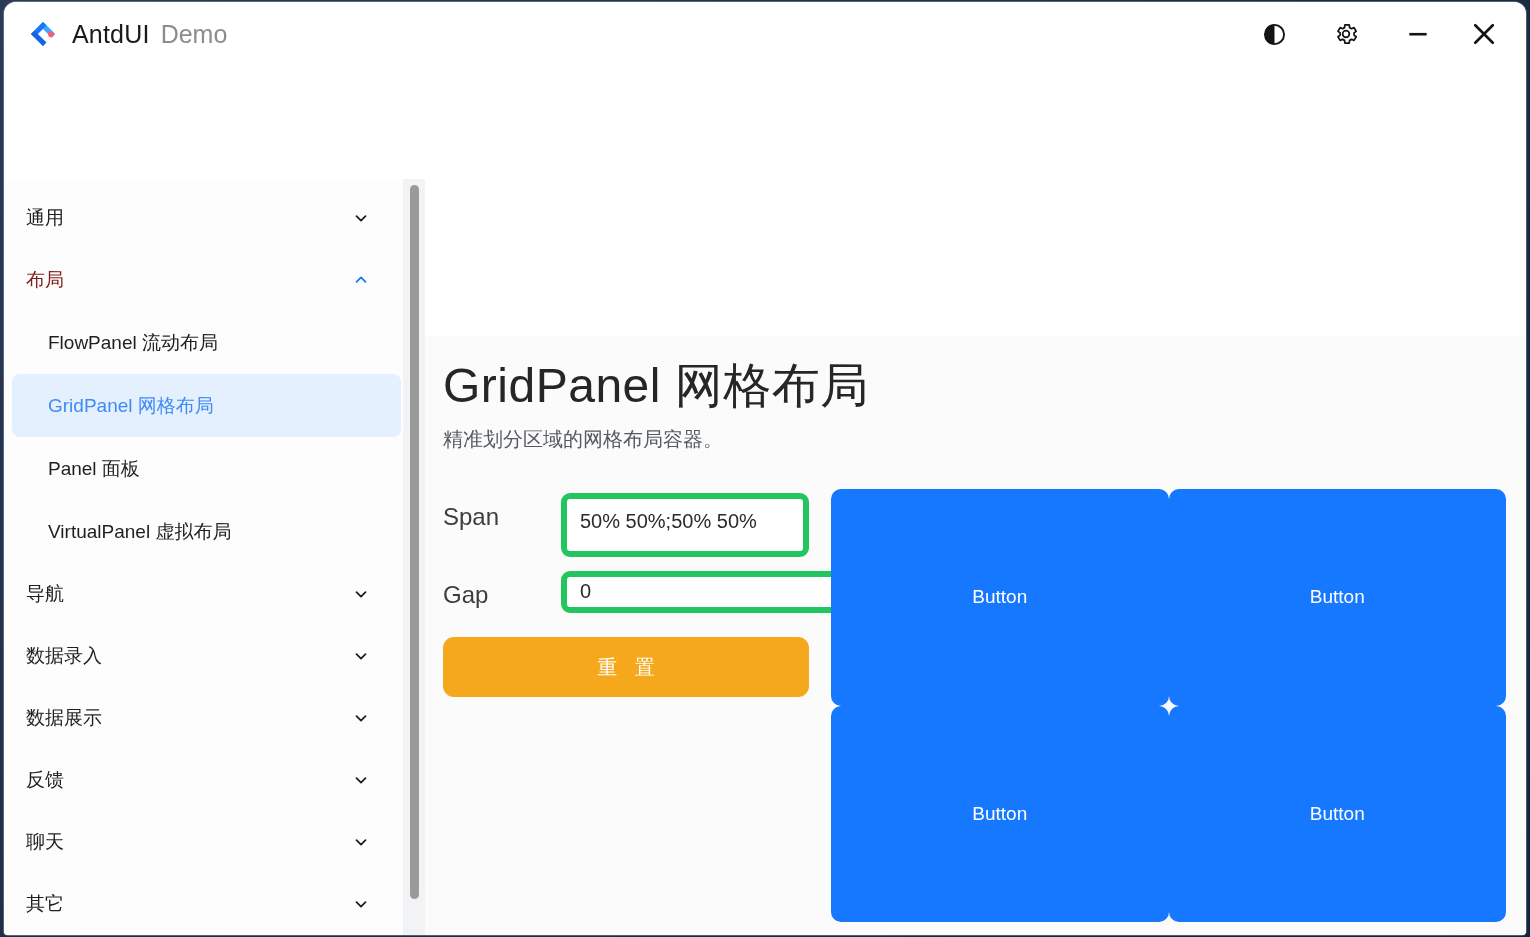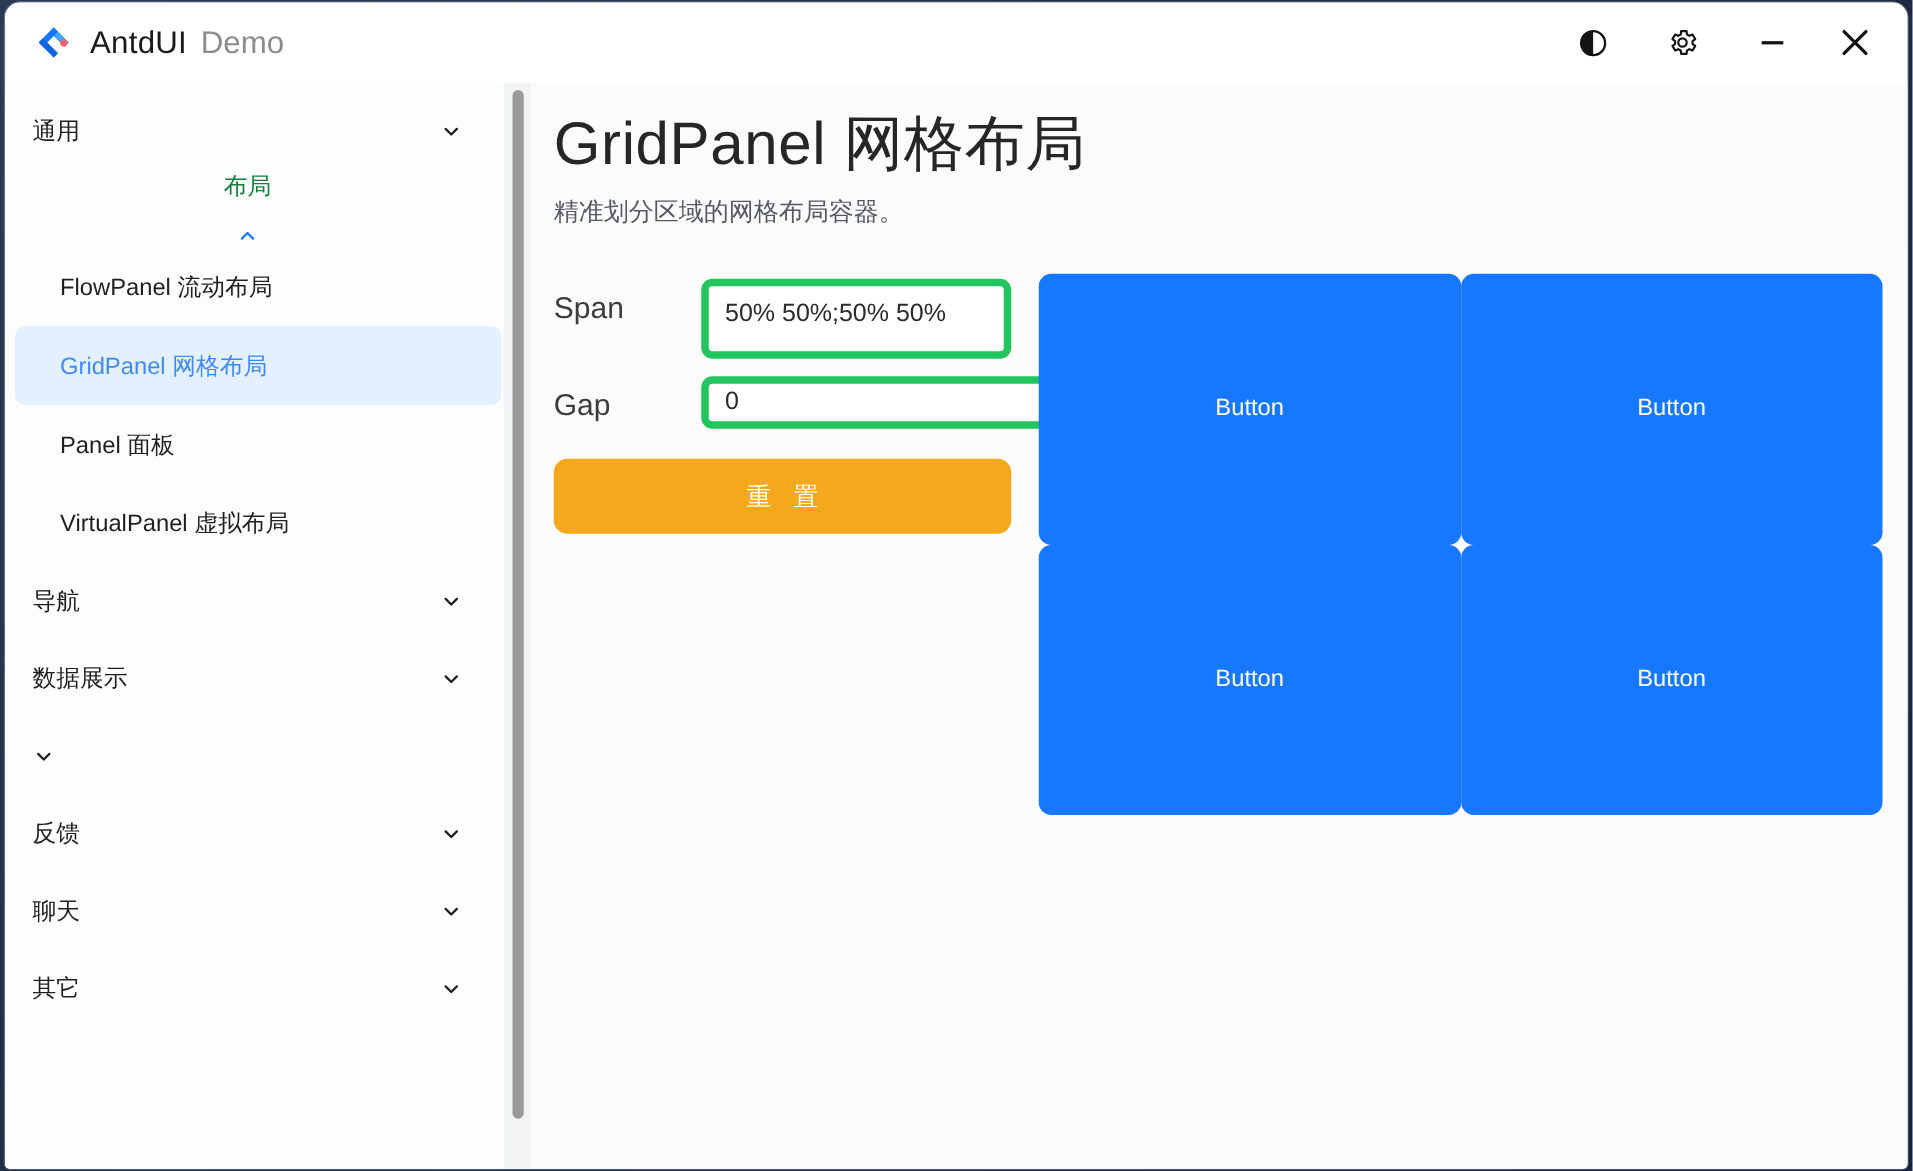--- a/index.html
+++ b/index.html
@@ -69,20 +69,21 @@
   .win-btn.gear  { margin-right: 16px; }
   .win-btn.theme { margin-right: 16px; }
   .win-btn.min   { margin-right: 10px; }
 
   
   .body-split {
     flex: 1;
     display: flex;
     min-height: 0;
     background: #ffffff;
+    align-items: flex-end;
   }
 
   
   .sidebar {
     width: 421px;
     min-width: 421px;
     background: #fdfdfe;
     position: relative;
     display: flex;
   }
@@ -94,21 +95,21 @@
   .menu-group-header {
     height: 62px;
     display: flex;
     align-items: center;
     padding: 0 33px 0 22px;
     font-size: 19px;
     color: #1f1f1f;
     cursor: pointer;
     user-select: none;
   }
-  .menu-group-header.active { color: #15803d; flex-direction: column; }
+  .menu-group-header.active { color: #7f1d1d; }
   .menu-group-header .label { flex: 1; }
 
   .chev { width: 18px; height: 18px; display:block; }
 
   .menu-item {
     height: 63px;
     display: flex;
     align-items: center;
     padding: 0 22px 0 36px;
     font-size: 19px;
@@ -321,27 +322,28 @@
         </div>
 
         <div class="menu-group-header">
           <span class="label">导航</span>
           <svg class="chev" viewBox="0 0 24 24">
             <path d="M6 9.5 L12 15.5 L18 9.5" fill="none" stroke="#1f1f1f" stroke-width="2.4" stroke-linecap="round" stroke-linejoin="round"></path>
           </svg>
         </div>
 
         <div class="menu-group-header">
+          <span class="label">数据录入</span>
+          <svg class="chev" viewBox="0 0 24 24">
+            <path d="M6 9.5 L12 15.5 L18 9.5" fill="none" stroke="#1f1f1f" stroke-width="2.4" stroke-linecap="round" stroke-linejoin="round"></path>
+          </svg>
+        </div>
+
+        <div class="menu-group-header">
           <span class="label">数据展示</span>
-          <svg class="chev" viewBox="0 0 24 24">
-            <path d="M6 9.5 L12 15.5 L18 9.5" fill="none" stroke="#1f1f1f" stroke-width="2.4" stroke-linecap="round" stroke-linejoin="round"></path>
-          </svg>
-        </div>
-
-        <div class="menu-group-header">
           <svg class="chev" viewBox="0 0 24 24">
             <path d="M6 9.5 L12 15.5 L18 9.5" fill="none" stroke="#1f1f1f" stroke-width="2.4" stroke-linecap="round" stroke-linejoin="round"></path>
           </svg>
         </div>
 
         <div class="menu-group-header">
           <span class="label">反馈</span>
           <svg class="chev" viewBox="0 0 24 24">
             <path d="M6 9.5 L12 15.5 L18 9.5" fill="none" stroke="#1f1f1f" stroke-width="2.4" stroke-linecap="round" stroke-linejoin="round"></path>
           </svg>

